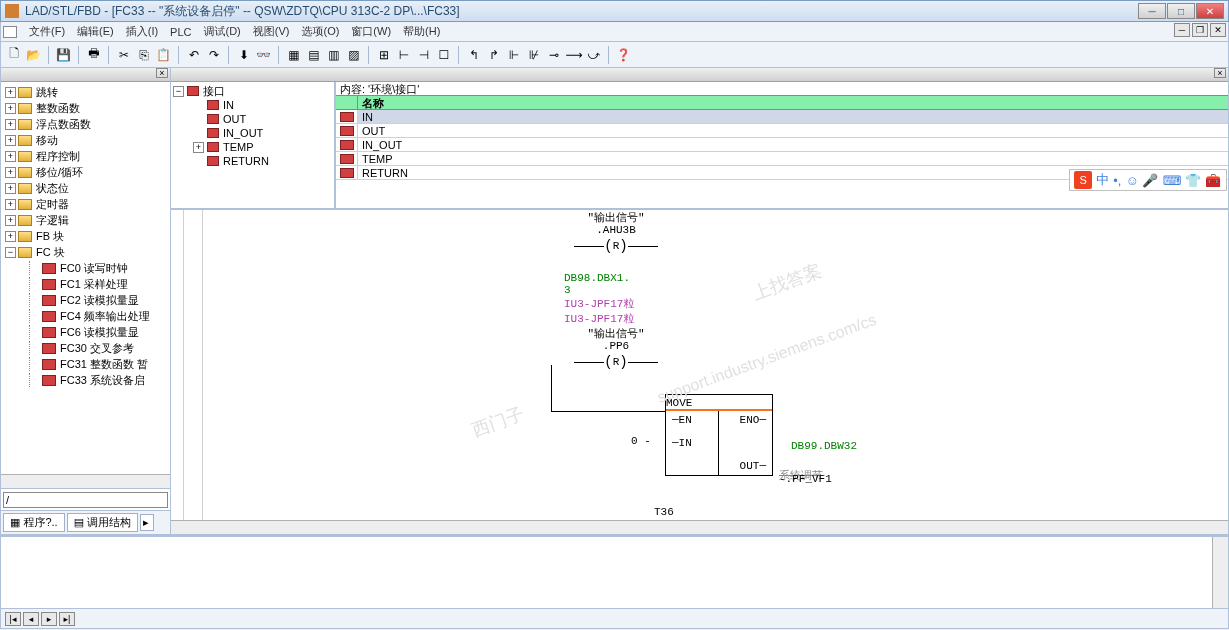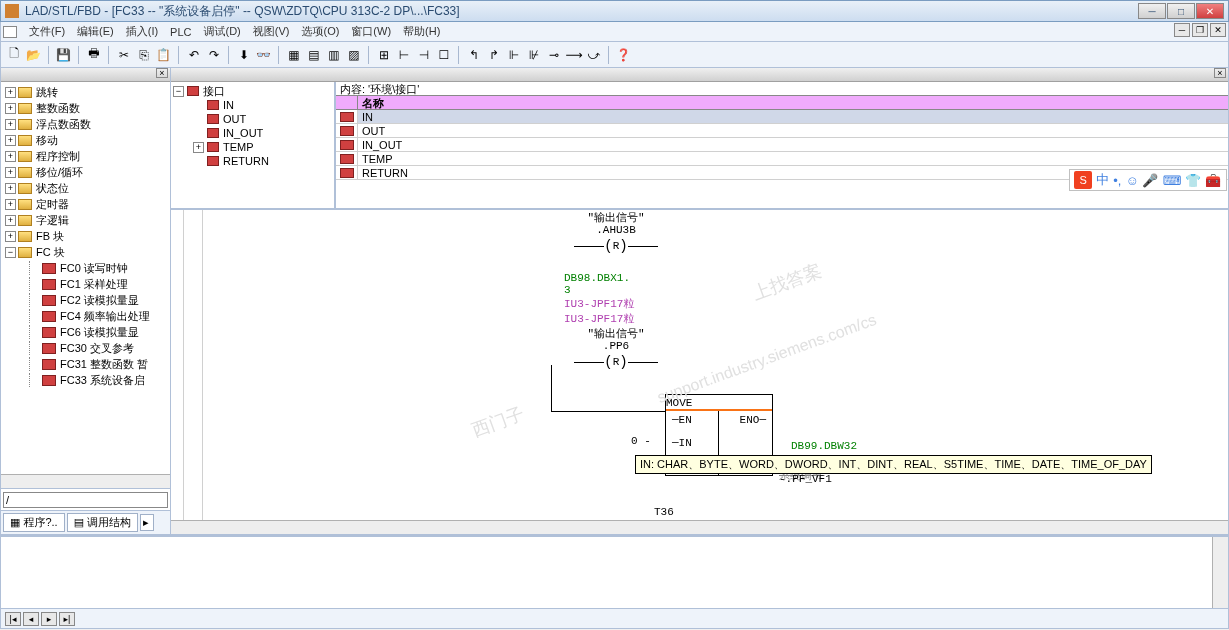--- a/index.html
+++ b/index.html
@@ -45,21 +45,21 @@
 
 .interface-area { display: flex; height: 128px; border-bottom: 2px solid #b0c0d8; background: #fff; }
 .iface-tree { width: 165px; border-right: 2px solid #b0c0d8; padding: 2px; overflow: auto; font-size: 11px; }
 .iface-tree .row { display: flex; align-items: center; height: 14px; cursor: pointer; }
 .iface-tree .exp2 { width: 11px; height: 11px; border: 1px solid #888; background: #fff; font-size: 9px; line-height: 9px; text-align: center; margin-right: 3px; }
 .iface-tree .ficon { width: 12px; height: 10px; background: #d04040; border: 1px solid #802020; margin-right: 4px; }
 .iface-tree .child { padding-left: 20px; }
 
 .iface-grid { flex: 1; display: flex; flex-direction: column; }
 .grid-title { height: 14px; border-bottom: 1px solid #888; padding-left: 4px; background: #fff; font-size: 11px; line-height: 14px; }
-.grid-head { height: 14px; background: #f0abfc; border-bottom: 1px solid #888; display: flex; }
+.grid-head { height: 14px; background: #86efac; border-bottom: 1px solid #888; display: flex; }
 .grid-head .col1 { width: 22px; border-right: 1px solid #888; }
 .grid-head .col2 { flex: 1; padding-left: 4px; font-weight: bold; font-size: 11px; line-height: 14px; }
 .grid-row { height: 14px; display: flex; border-bottom: 1px solid #d0d0d0; font-size: 11px; line-height: 14px; }
 .grid-row .col1 { width: 22px; border-right: 1px solid #d0d0d0; display: flex; align-items: center; justify-content: center; }
 .grid-row .rpic { width: 14px; height: 10px; background: #d04040; border: 1px solid #802020; }
 .grid-row .col2 { flex: 1; padding-left: 4px; }
 .grid-row.sel .col2 { background: #d0d8e8; }
 
 .ladder-area { flex: 1; position: relative; background: #fff; overflow: hidden; }
 .ladder-inner { position: absolute; left: 0; top: 0; right: 0; bottom: 14px; overflow: auto; }
@@ -423,21 +423,20 @@
             <div class="move-cell" style="text-align:right;"><span>OUT</span><span>─</span></div>
           </div>
         </div>
       </div>
       <div class="net" style="left:460px;top:225px;font-size:11px;">0 -</div>
       <div class="net txt-green" style="left:620px;top:230px;font-size:11px;">DB99.DBW32</div>
       <div class="net" style="left:608px;top:258px;font-size:11px;text-decoration:line-through;color:#888;">系统调节</div>
       <div class="net" style="left:608px;top:263px;font-size:11px;">-.PF_VF1</div>
       <div class="net" style="left:483px;top:296px;font-size:11px;">T36</div>
 
-      <div class="tooltip" style="left:464px;top:245px;">IN: CHAR、BYTE、WORD、DWORD、INT、DINT、REAL、S5TIME、TIME、DATE、TIME_OF_DAY</div>
       </div>
       <div class="ladder-scrollbar-h"></div>
     </div>
   </div>
 </div>
 
 <div class="ime-bar">
   <div class="ime-s">S</div>
   <span class="ime-item">中</span>
   <span class="ime-item">•,</span>

